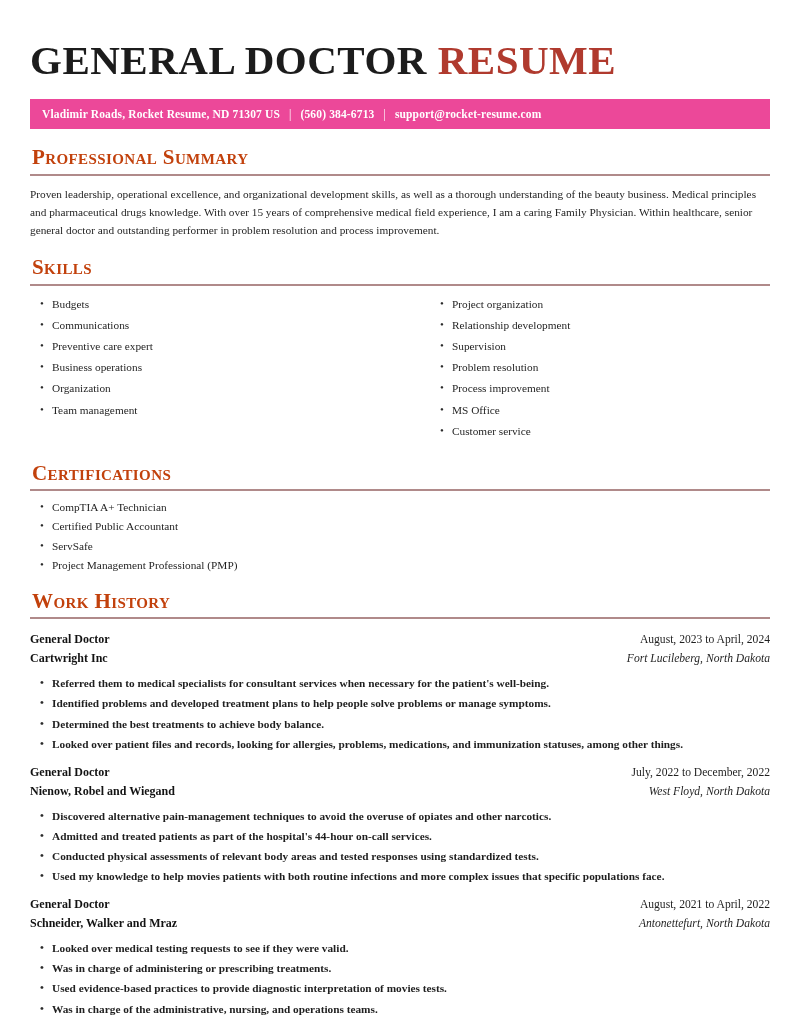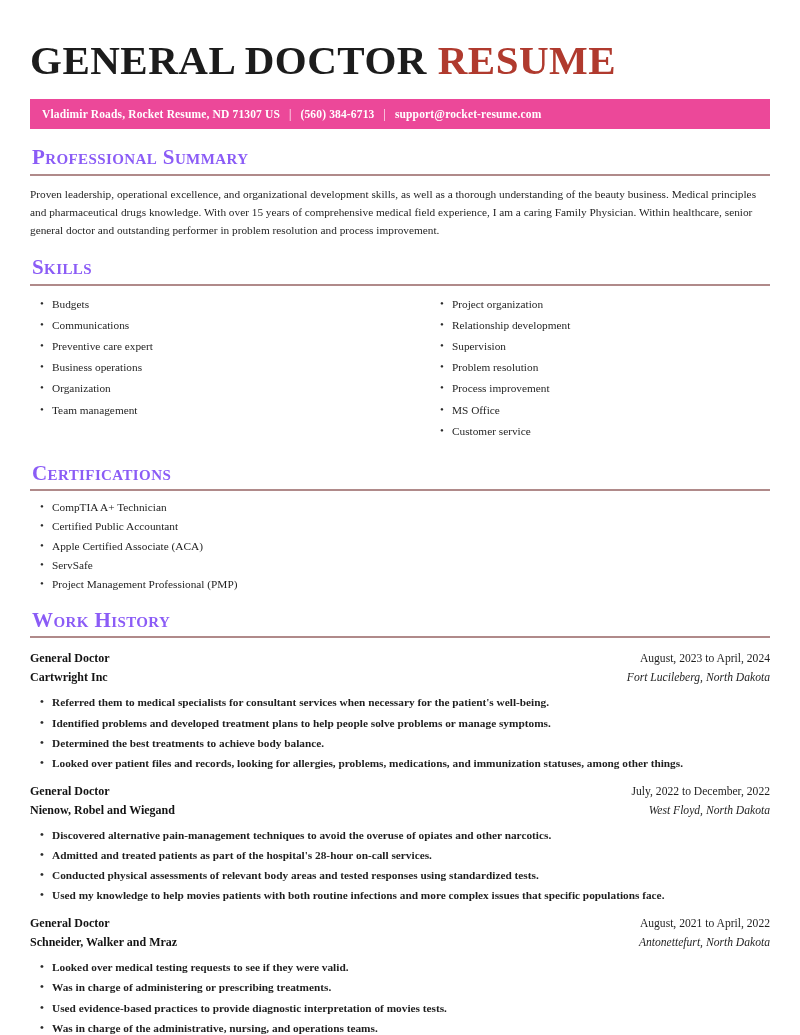--- a/index.html
+++ b/index.html
@@ -56,21 +56,21 @@
 
   
   .section { margin-top: 17px; }
   .section-heading {
     font-family: "Liberation Serif", "DejaVu Serif", serif;
     font-variant: small-caps;
     font-size: 21px;
     font-weight: bold;
     letter-spacing: 0.4px;
     line-height: 1.12;
-    color: #8b5cf6;
+    color: #c2410c;
     padding-left: 2px;
   }
   .section-rule {
     height: 2px;
     background: #b08a8a;
     margin-top: 4px;
   }
 
   
   .summary-text {
@@ -197,21 +197,20 @@
       </div>
     </div>
   </div>
 
   <div class="section">
     <div class="section-heading">Certifications</div>
     <div class="section-rule"></div>
     <ul class="bullets cert-list">
       <li>CompTIA A+ Technician</li>
       <li>Certified Public Accountant</li>
-      <li>Apple Certified Associate (ACA)</li>
       <li>ServSafe</li>
       <li>Project Management Professional (PMP)</li>
     </ul>
   </div>
 
   <div class="section">
     <div class="section-heading">Work History</div>
     <div class="section-rule"></div>
 
     <div class="job">
@@ -235,21 +234,21 @@
       <div class="job-row">
         <div class="job-title">General Doctor</div>
         <div class="job-dates">July, 2022 to December, 2022</div>
       </div>
       <div class="job-row">
         <div class="job-company">Nienow, Robel and Wiegand</div>
         <div class="job-location">West Floyd, North Dakota</div>
       </div>
       <ul class="bullets">
         <li>Discovered alternative pain-management techniques to avoid the overuse of opiates and other narcotics.</li>
-        <li>Admitted and treated patients as part of the hospital's 28-hour on-call services.</li>
+        <li>Admitted and treated patients as part of the hospital's 44-hour on-call services.</li>
         <li>Conducted physical assessments of relevant body areas and tested responses using standardized tests.</li>
         <li>Used my knowledge to help movies patients with both routine infections and more complex issues that specific populations face.</li>
       </ul>
     </div>
 
     <div class="job">
       <div class="job-row">
         <div class="job-title">General Doctor</div>
         <div class="job-dates">August, 2021 to April, 2022</div>
       </div>

